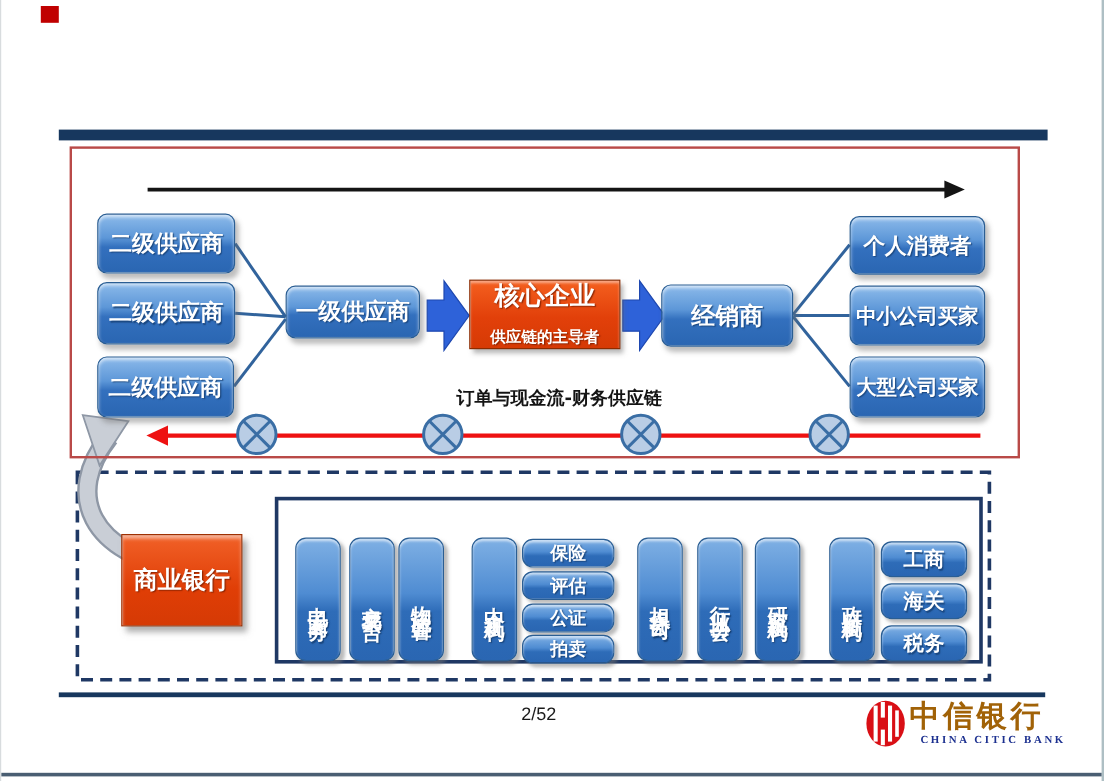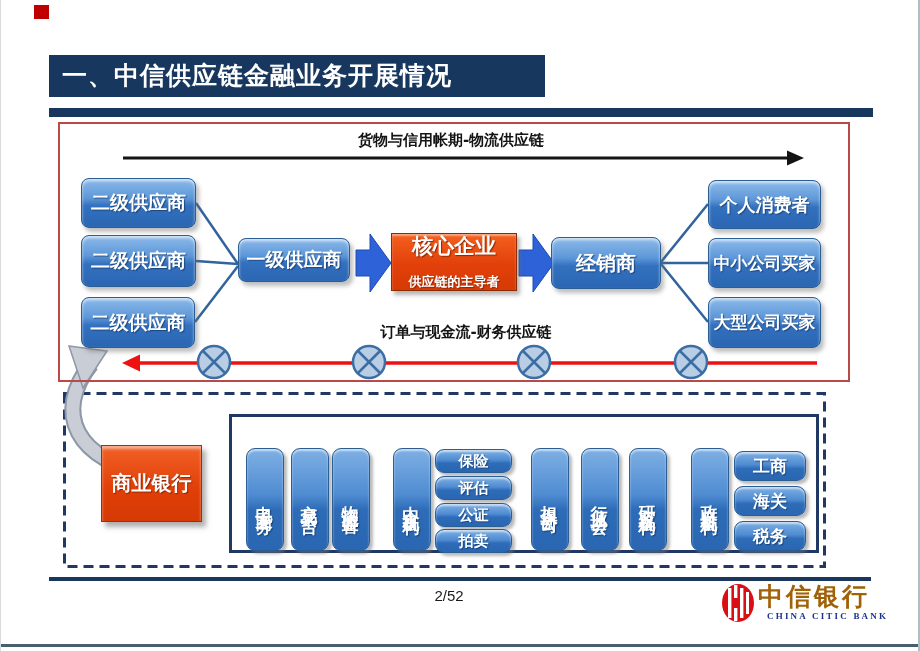--- a/index.html
+++ b/index.html
@@ -74,23 +74,20 @@
   #bottom-edge{left:0;top:644px;width:920px;height:3px;background:#4A5E72;}
   #svg-overlay{left:0;top:0;width:920px;height:651px;pointer-events:none;}
 </style>
 </head>
 <body>
 
 <div id="slide">
 
   <div class="abs" id="accent-square"></div>
 
-  <div class="abs" id="title-bar">
-    <span>一、中信供应链金融业务开展情况</span>
-  </div>
   <div class="abs" id="title-underline"></div>
 
   <svg class="abs" id="svg-overlay" viewBox="0 0 920 651">
 
     <rect x="63.5" y="393.5" width="760" height="173" fill="none" stroke="#1F3864" stroke-width="3" stroke-dasharray="10 6"></rect>
 
     <g>
       <path d="M152,474 C 74,462 52,412 90,364" fill="none" stroke="#8E97A5" stroke-width="17"></path>
       <path d="M152,474 C 74,462 52,412 90,364" fill="none" stroke="#C9CED6" stroke-width="13"></path>
       <polygon points="68,346 106,351 82,388" fill="#C9CED6" stroke="#8E97A5" stroke-width="1.5"></polygon>
@@ -143,21 +140,20 @@
       </g>
       <g>
         <circle cx="690" cy="362" r="16" fill="#B9CDE5" stroke="#3A6EA5" stroke-width="2.5"></circle>
         <line x1="679" y1="351" x2="701" y2="373" stroke="#3A6EA5" stroke-width="2.5"></line>
         <line x1="701" y1="351" x2="679" y2="373" stroke="#3A6EA5" stroke-width="2.5"></line>
       </g>
     </g>
   </svg>
 
   <div class="abs" id="supply-box"></div>
-  <div class="abs flow-label" id="top-flow-label">货物与信用帐期-物流供应链</div>
   <div class="abs flow-label" id="bottom-flow-label">订单与现金流-财务供应链</div>
 
   <div class="abs bluebox" id="sup2a">二级供应商</div>
   <div class="abs bluebox" id="sup2b">二级供应商</div>
   <div class="abs bluebox" id="sup2c">二级供应商</div>
   <div class="abs bluebox" id="sup1">一级供应商</div>
 
   <div class="abs" id="core-box">
     <div class="l1">核心企业</div>
     <div class="l2">供应链的主导者</div>

